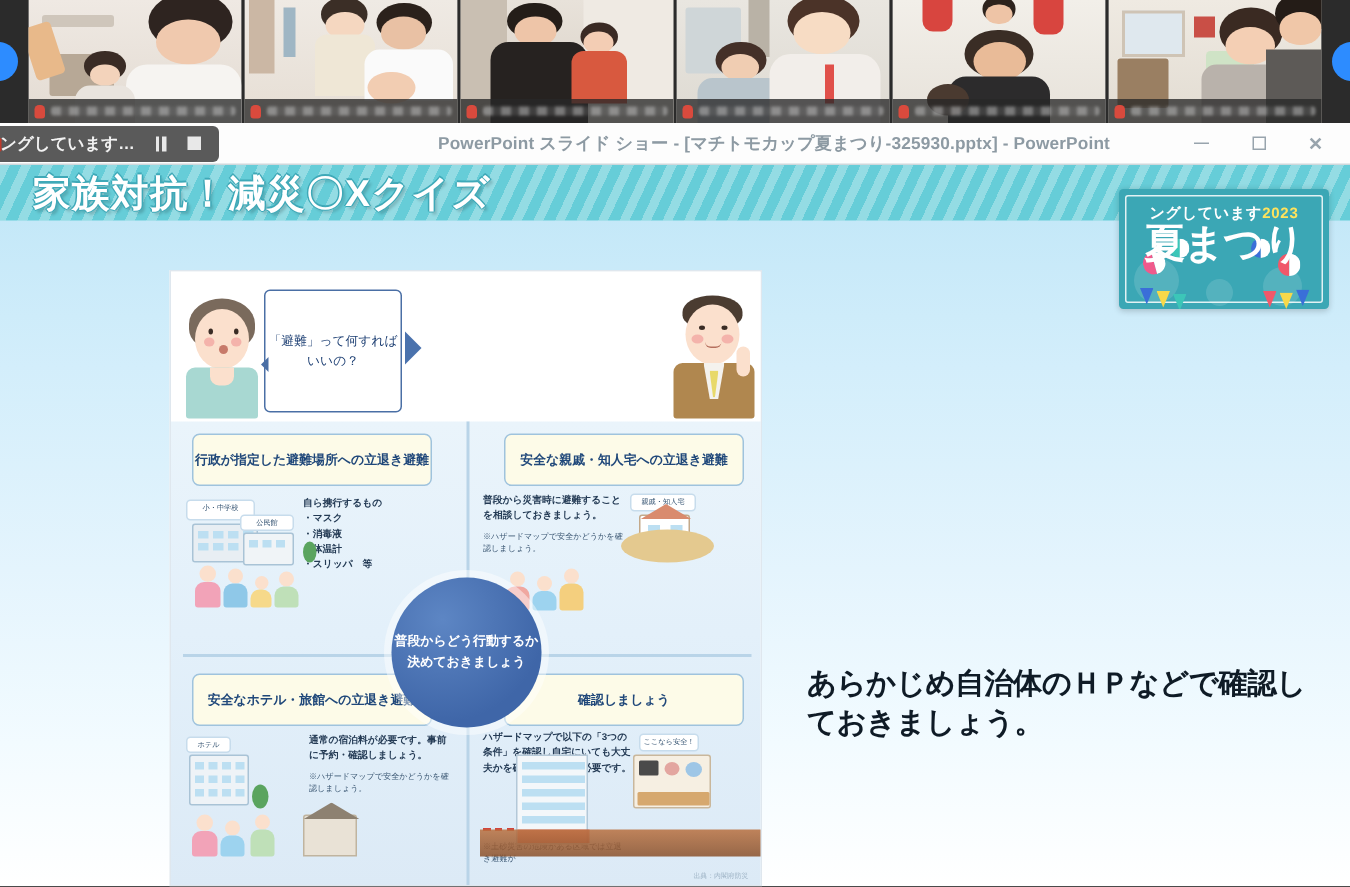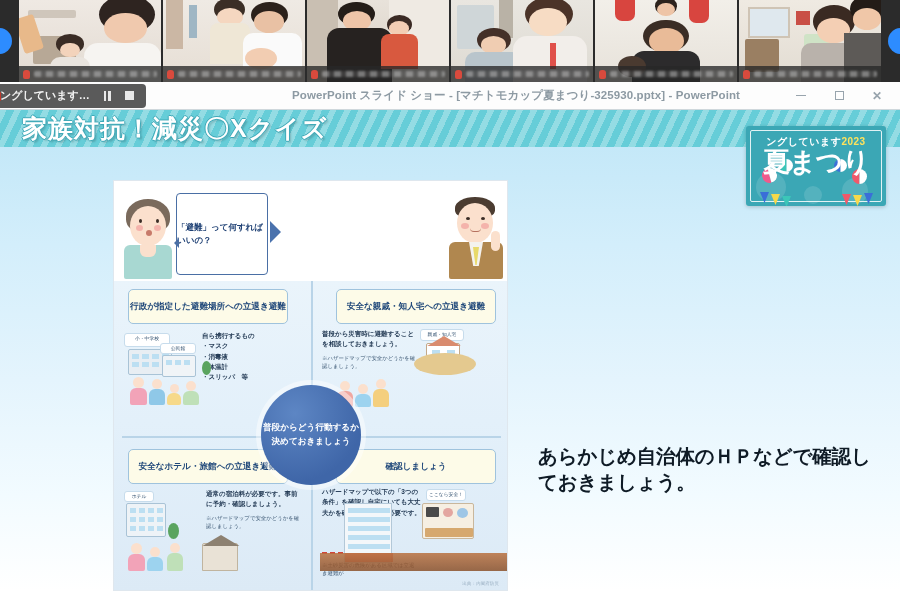--- a/index.html
+++ b/index.html
@@ -67,21 +67,21 @@
   .right-text { position:absolute; left:538px; top:334px; width:350px; font-size:19.5px; font-weight:bold; color:#0f1b26; line-height:1.33; letter-spacing:-.2px; }
   .right-text p + p { margin-top:1.05em; }
 
   
   .info { position:absolute; left:113px; top:70px; width:395px; height:411px; background:#fff; border:1px solid #dfe7ee; overflow:hidden; }
   .info-hd { position:absolute; left:0; top:0; width:395px; height:100px; background:#fff; }
   .person-left { position:absolute; left:4px; top:18px; width:60px; height:80px; }
   .person-right { position:absolute; right:2px; top:14px; width:62px; height:84px; }
 
   .bubble-q { position:absolute; left:62px; top:12px; width:92px; height:82px; border:1.6px solid #4a6fa5; border-radius:4px; background:#fff;
-    display:flex; align-items:center; justify-content:center; text-align:left; font-size:8.5px; font-weight:bold; color:#1d3f73; line-height:1.55; }
+    display:flex; align-items:center; justify-content:center; text-align:center; font-size:8.5px; font-weight:normal; color:#1d3f73; line-height:1.55; }
   .bubble-q:after { content:""; position:absolute; left:-8px; top:44px; border:5px solid transparent; border-right-color:#4a6fa5; }
   .arrow-mid { position:absolute; left:156px; top:40px; width:0; height:0; border:11px solid transparent; border-left-color:#4a72ad; border-right:0; }
   .bubble-a { position:absolute; left:156px; top:8px; width:185px; height:90px; background:#4a72ad; border-radius:3px; color:#fff;
     font-size:8.6px; font-weight:bold; line-height:1.62; padding:7px 8px; }
   .bubble-a:after { content:""; position:absolute; right:-7px; top:50px; border:5px solid transparent; border-left-color:#4a72ad; }
 
   .info-body { position:absolute; left:0; top:100px; width:395px; height:311px;
      background:linear-gradient(180deg,#eaf4fb 0%,#e3f0fa 45%,#dceaf6 100%); }
   .vdiv { position:absolute; left:197px; top:0; width:1.5px; height:311px; background:#b9d4e8; }
   .hdivl { position:absolute; left:8px; top:155px; width:182px; height:1.5px; background:#b9d4e8; }

